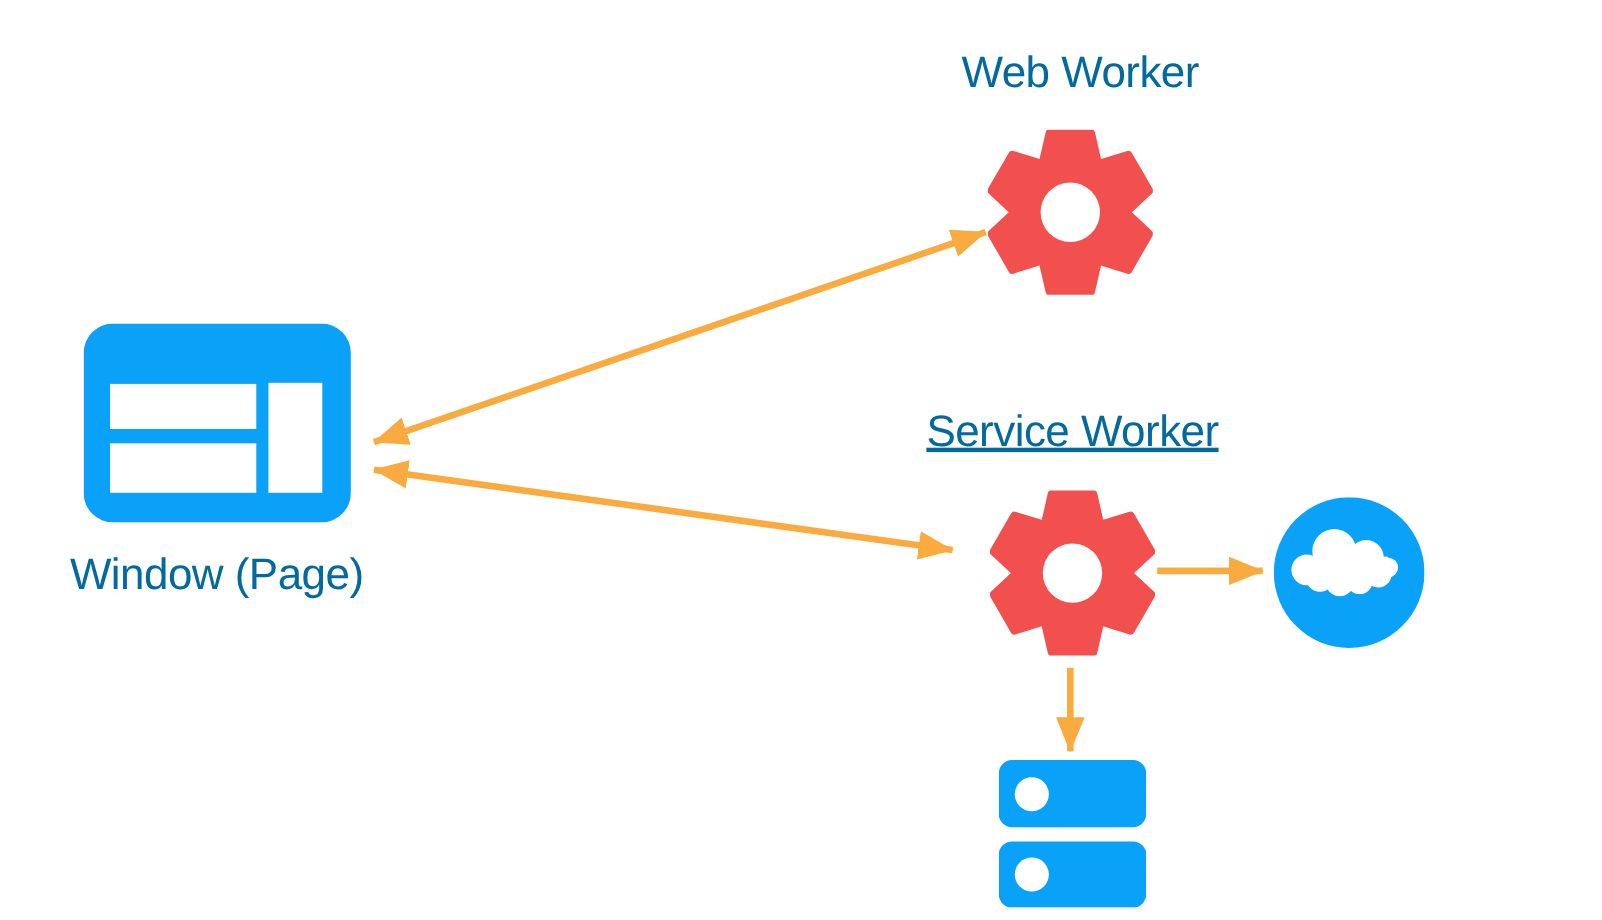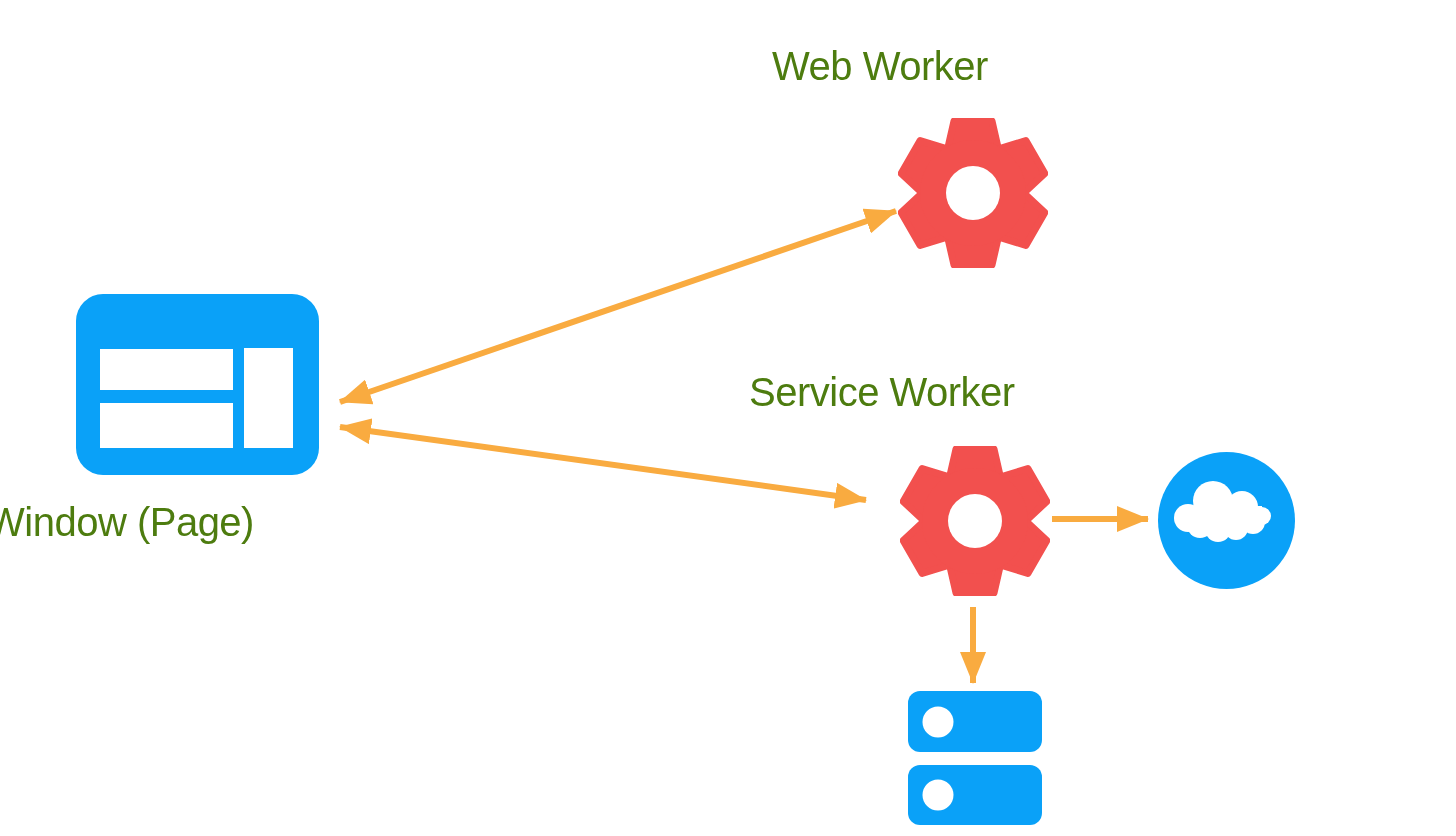--- a/index.html
+++ b/index.html
@@ -22,21 +22,22 @@
     width: 1456px;
     height: 836px;
   }
   .icon {
     position: absolute;
     display: block;
   }
   .node-label {
     position: absolute;
     width: 420px;
-    color: #4d7c0f;
+    text-align: center;
+    color: #0369a1;
     font-size: 40px;
     font-weight: 500;
     letter-spacing: -0.5px;
     white-space: nowrap;
   }
   .edge {
     fill: none;
     stroke-width: 6;
   }
 </style>
@@ -78,21 +79,21 @@
     <rect x="0" y="0" width="243" height="181" rx="27" fill="#0aa1f8"></rect>
     <g fill="#ffffff">
       <rect x="24" y="55" width="133" height="41"></rect>
       <rect x="24" y="109" width="133" height="45"></rect>
       <rect x="168" y="54" width="49" height="100"></rect>
     </g>
   </svg>
 
   <div class="node-label" style="left:-13px; top:500px;">Window (Page)</div>
 
-  <div class="node-label" style="left:749px; top:370px;">Service Worker</div>
+  <div class="node-label" style="left:765px; top:370px;text-decoration:underline;">Service Worker</div>
 
   <svg class="icon" style="left:900px; top:446px;" width="150" height="150" viewBox="0 0 150 150" xmlns="http://www.w3.org/2000/svg">
     <g fill="#f2504e">
       <g stroke-width="7" stroke-linejoin="round" stroke="#f2504e">
         <path d="M56,3 L94,3 L102,38 L48,38 Z"></path>
         <path d="M56,3 L94,3 L102,38 L48,38 Z" transform="rotate(60 75 75)"></path>
         <path d="M56,3 L94,3 L102,38 L48,38 Z" transform="rotate(120 75 75)"></path>
         <path d="M56,3 L94,3 L102,38 L48,38 Z" transform="rotate(180 75 75)"></path>
         <path d="M56,3 L94,3 L102,38 L48,38 Z" transform="rotate(240 75 75)"></path>
         <path d="M56,3 L94,3 L102,38 L48,38 Z" transform="rotate(300 75 75)"></path>

